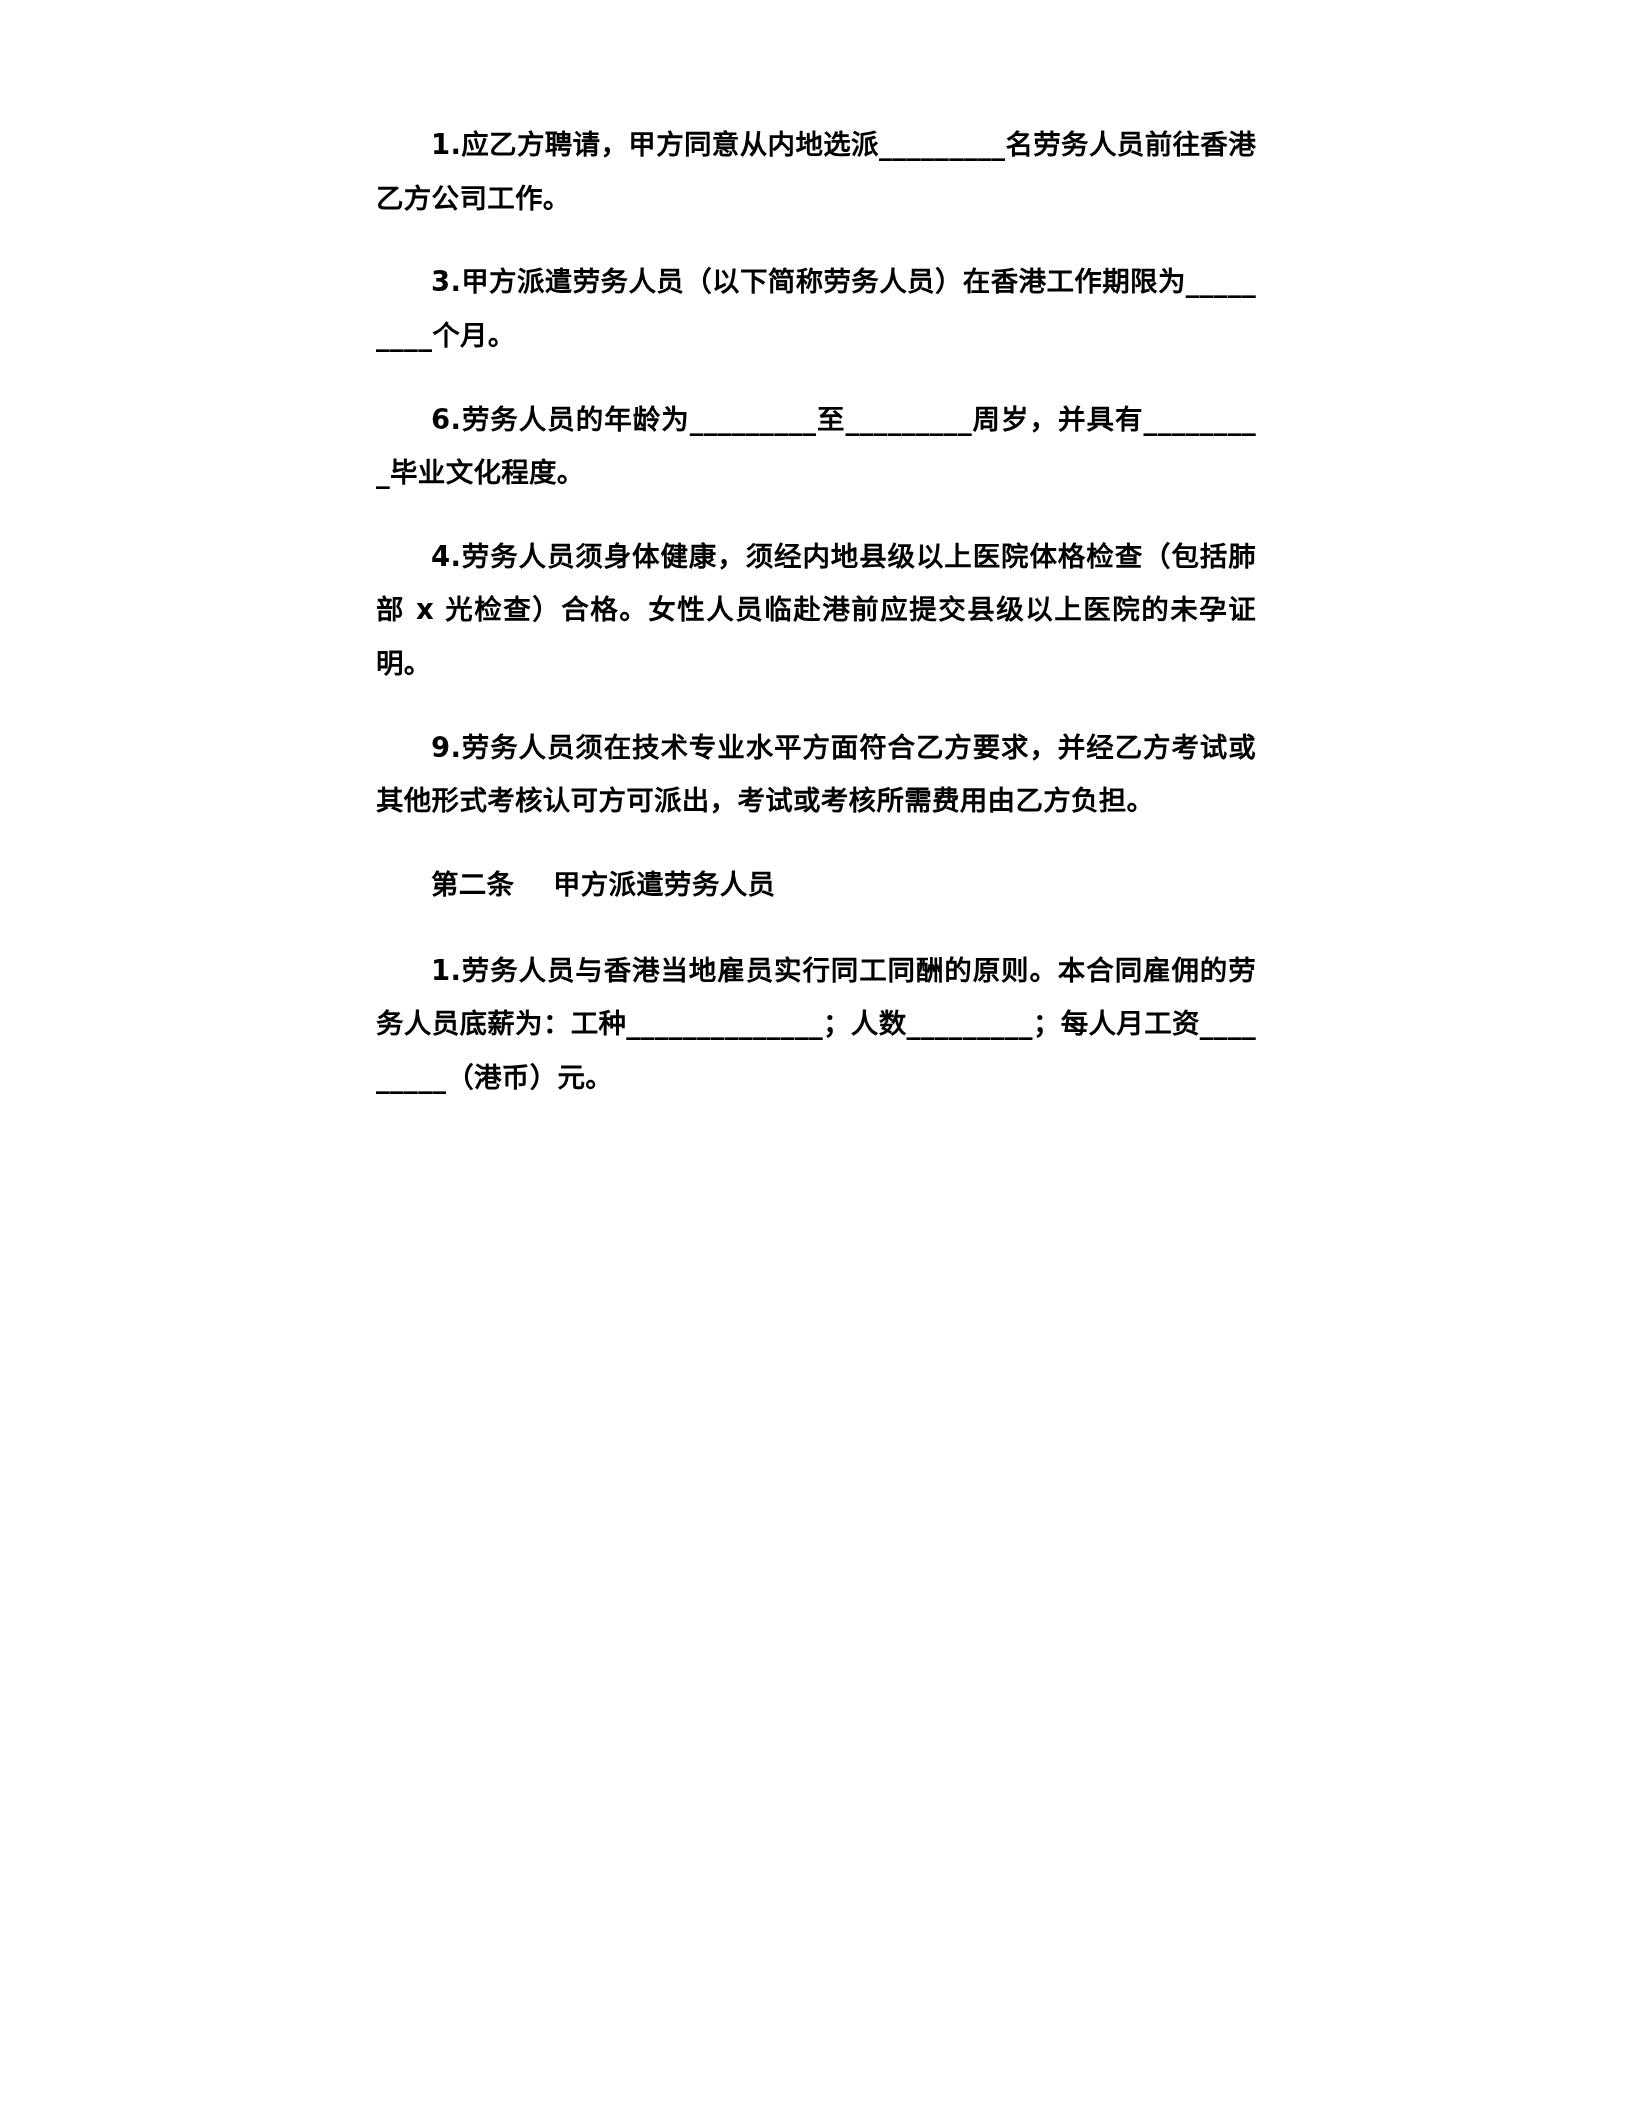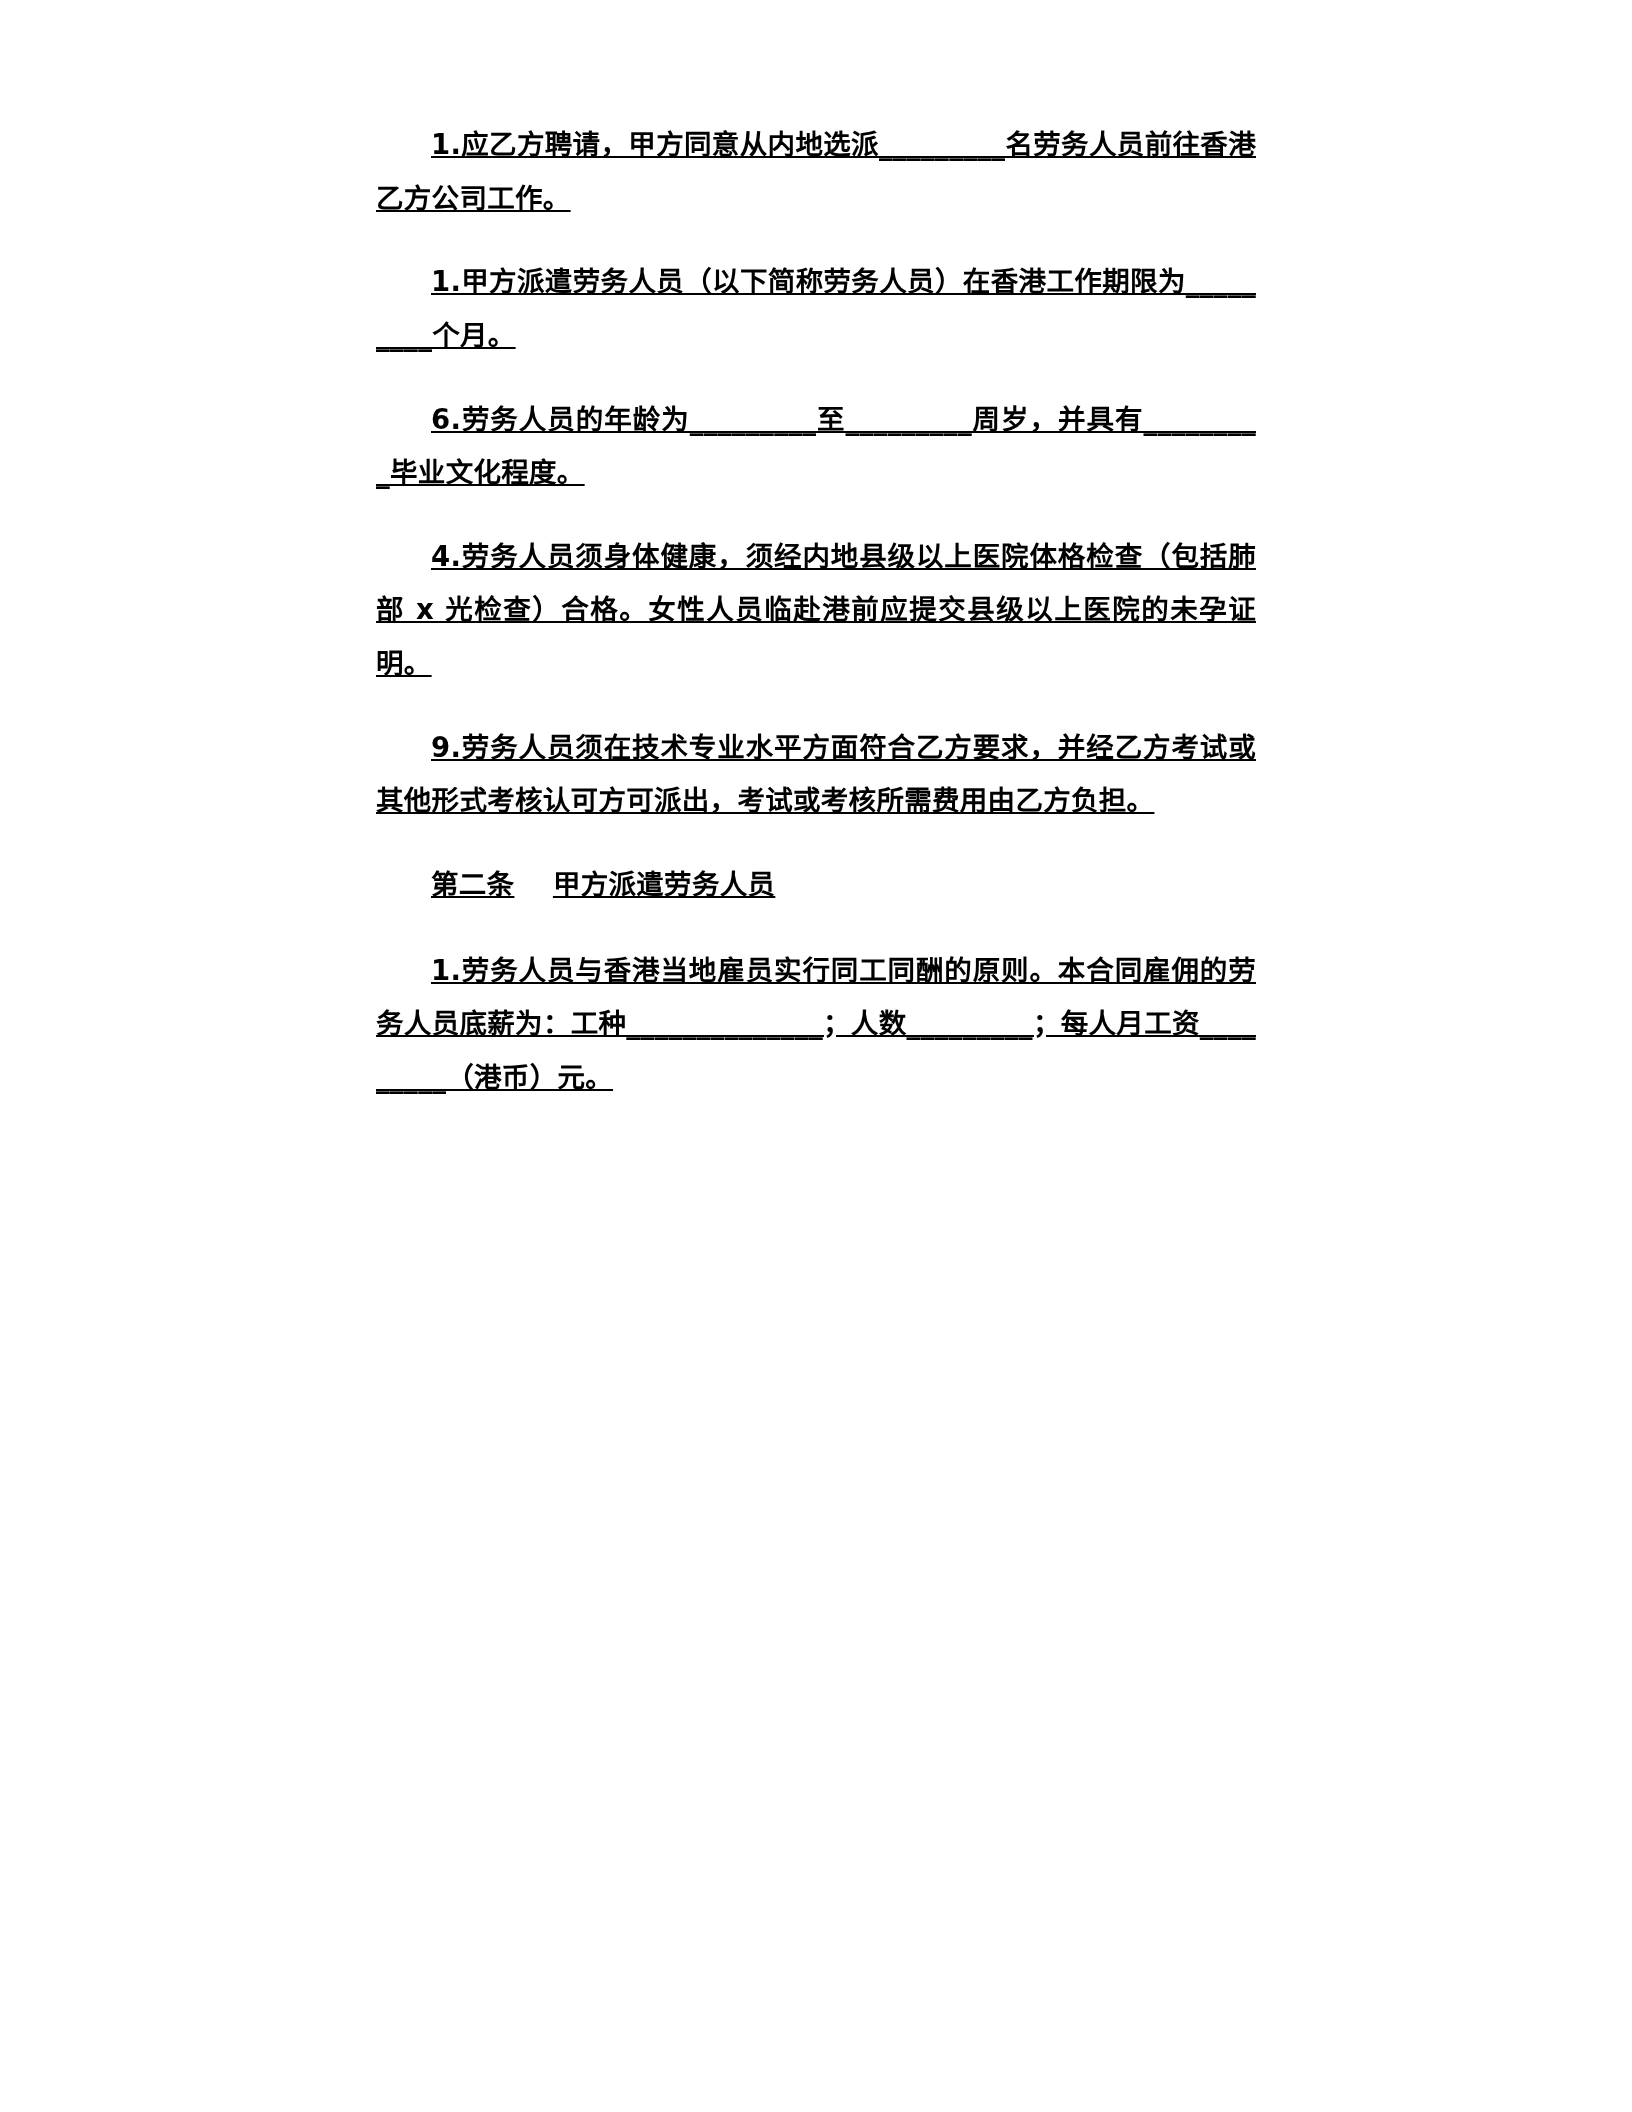--- a/index.html
+++ b/index.html
@@ -22,21 +22,20 @@
     padding: 118px 176px 60px 176px;
     overflow: hidden;
   }
   .doc-body {
     font-size: 27.5px;
     line-height: 1.95;
     font-weight: bold;
     letter-spacing: 0.3px;
     text-align: justify;
     text-justify: inter-ideograph;
-    text-decoration: underline;
   }
   .para {
     margin: 0 0 30px 0;
     text-indent: 2em;
     word-break: break-all;
   }
   .para.heading {
     text-indent: 2em;
     margin-bottom: 32px;
   }
@@ -48,21 +47,21 @@
     margin-bottom: 0;
   }
 </style>
 </head>
 <body>
 
 <div class="page">
   <div class="doc-body">
 
     <p class="para">1.应乙方聘请，甲方同意从内地选派_________名劳务人员前往香港乙方公司工作。</p>
-    <p class="para">1.甲方派遣劳务人员（以下简称劳务人员）在香港工作期限为_________个月。</p>
+    <p class="para">3.甲方派遣劳务人员（以下简称劳务人员）在香港工作期限为_________个月。</p>
     <p class="para">6.劳务人员的年龄为_________至_________周岁，并具有_________毕业文化程度。</p>
     <p class="para">4.劳务人员须身体健康，须经内地县级以上医院体格检查（包括肺部 x 光检查）合格。女性人员临赴港前应提交县级以上医院的未孕证明。</p>
     <p class="para">9.劳务人员须在技术专业水平方面符合乙方要求，并经乙方考试或其他形式考核认可方可派出，考试或考核所需费用由乙方负担。</p>
 
     <p class="para heading"><span>第二条</span><span class="gap"></span><span>甲方派遣劳务人员</span></p>
 
     <p class="para">1.劳务人员与香港当地雇员实行同工同酬的原则。本合同雇佣的劳务人员底薪为：工种______________；人数_________；每人月工资_________（港币）元。</p>
 
   </div>
 </div>

